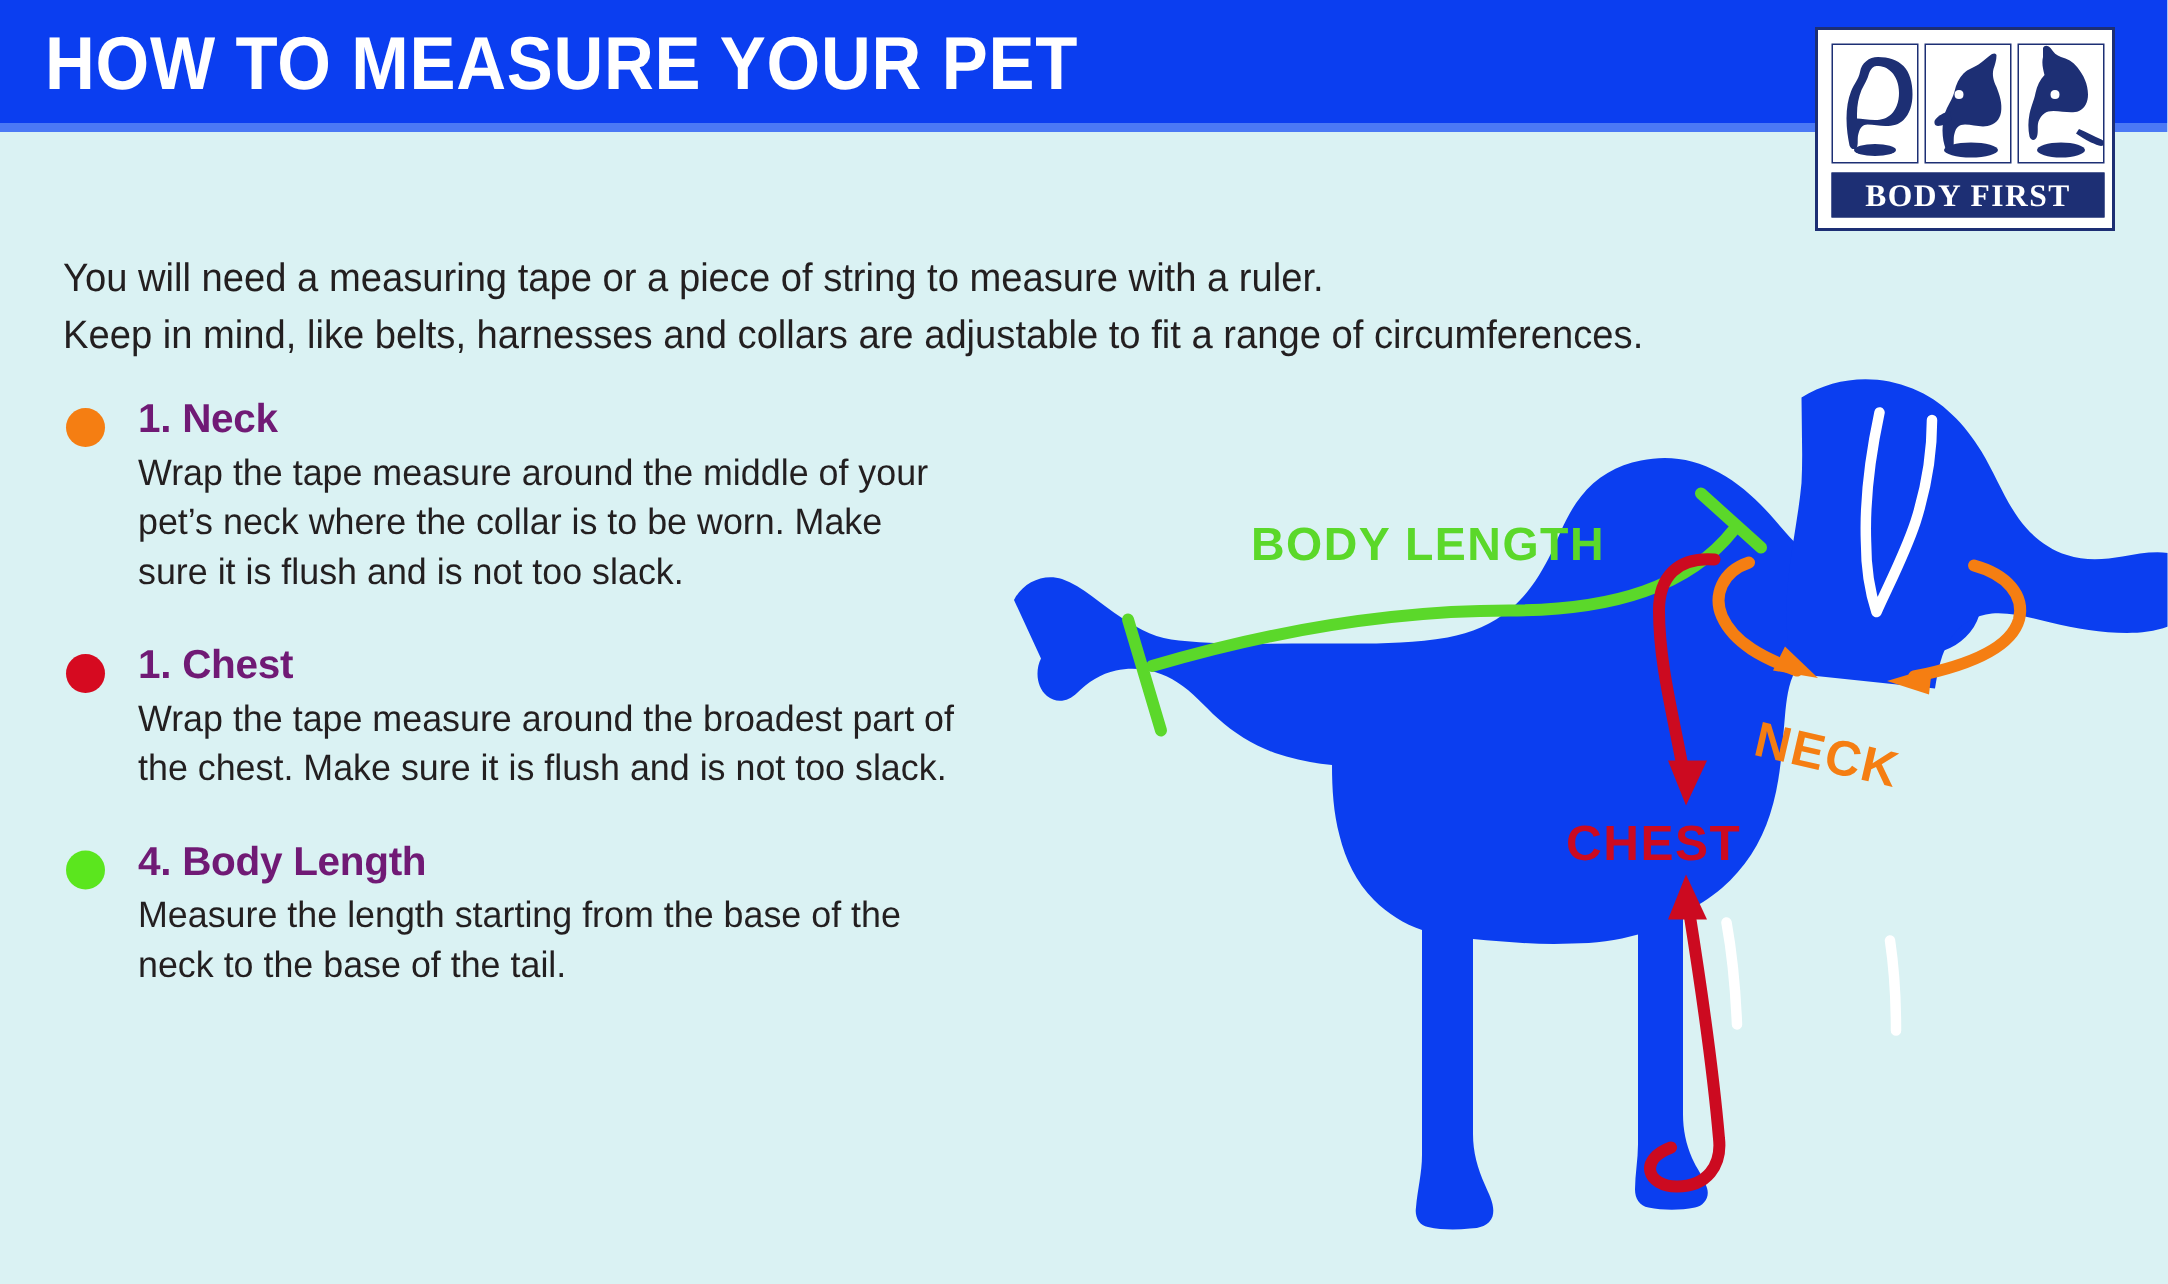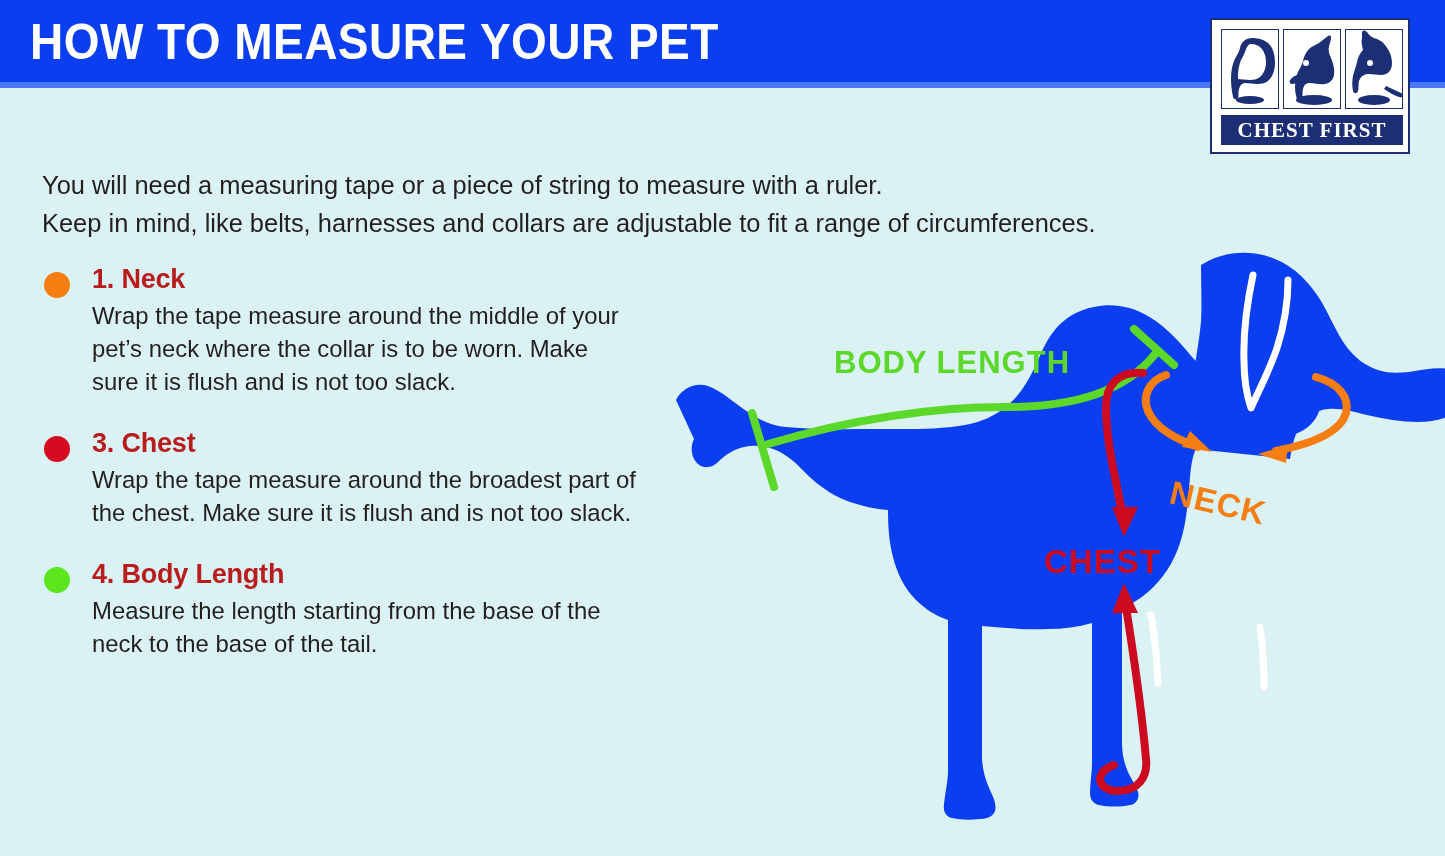--- a/index.html
+++ b/index.html
@@ -130,21 +130,21 @@
     left: 2px;
     top: 10px;
     width: 26px;
     height: 26px;
     border-radius: 50%;
   }
   .step-title {
     margin-left: 50px;
     font-size: 27px;
     font-weight: bold;
-    color: #b91c1c;
+    color: #701a75;
     line-height: 34px;
     letter-spacing: -0.2px;
   }
   .step-desc {
     margin-left: 50px;
     margin-top: 3px;
     font-size: 24.5px;
     color: #231f20;
     line-height: 33px;
     transform: scaleX(0.975);
@@ -191,40 +191,40 @@
     </div>
     <div class="logo-panel">
       <svg width="58" height="78" viewBox="0 0 58 78">
         <path fill="#1d2f74" d="M16 8c-1 4 0 8 1 12-3 3-5 7-6 12-1 5-3 9-4 14-1 5-1 10 0 15 1 3 4 3 5 0 1-3 0-7 1-10 2-5 5-7 10-7 6 0 12 2 17 0 4-2 6-6 6-11 0-7-3-13-7-18-3-4-7-6-11-7-3-1-5-3-7-6-2-2-4-2-5 0zm8 22c2 0 3 1 3 3s-1 3-3 3-3-1-3-3 1-3 3-3z"></path>
         <path fill="#1d2f74" d="M40 56c5 2 10 5 15 7 2 1 3 3 1 4-2 1-5-1-8-2-4-2-7-4-10-6z"></path>
         <ellipse cx="28" cy="70" rx="16" ry="5" fill="#1d2f74"></ellipse>
       </svg>
     </div>
   </div>
   <div id="logo-bar">
-    <span id="logo-bar-text">CHEST FIRST</span>
+    <span id="logo-bar-text">BODY FIRST</span>
   </div>
 </div>
 
 <div id="intro">
   <div class="intro-line">You will need a measuring tape or a piece of string to measure with a ruler.</div>
   <div class="intro-line">Keep in mind, like belts, harnesses and collars are adjustable to fit a range of circumferences.</div>
 </div>
 
 <div id="steps">
 
   <div class="step">
     <span class="step-bullet" id="bullet-0" style="background: rgb(245, 126, 18);"></span>
     <div class="step-title">1. Neck</div>
     <div class="step-desc">Wrap the tape measure around the middle of your pet’s neck where the collar is to be worn. Make sure it is flush and is not too slack.</div>
   </div>
 
   <div class="step">
     <span class="step-bullet" id="bullet-1" style="background: rgb(214, 10, 32);"></span>
-    <div class="step-title">3. Chest</div>
+    <div class="step-title">1. Chest</div>
     <div class="step-desc">Wrap the tape measure around the broadest part of the chest. Make sure it is flush and is not too slack.</div>
   </div>
 
   <div class="step">
     <span class="step-bullet" id="bullet-2" style="background: rgb(91, 230, 30);"></span>
     <div class="step-title">4. Body Length</div>
     <div class="step-desc">Measure the length starting from the base of the neck to the base of the tail.</div>
   </div>
 
 </div>

